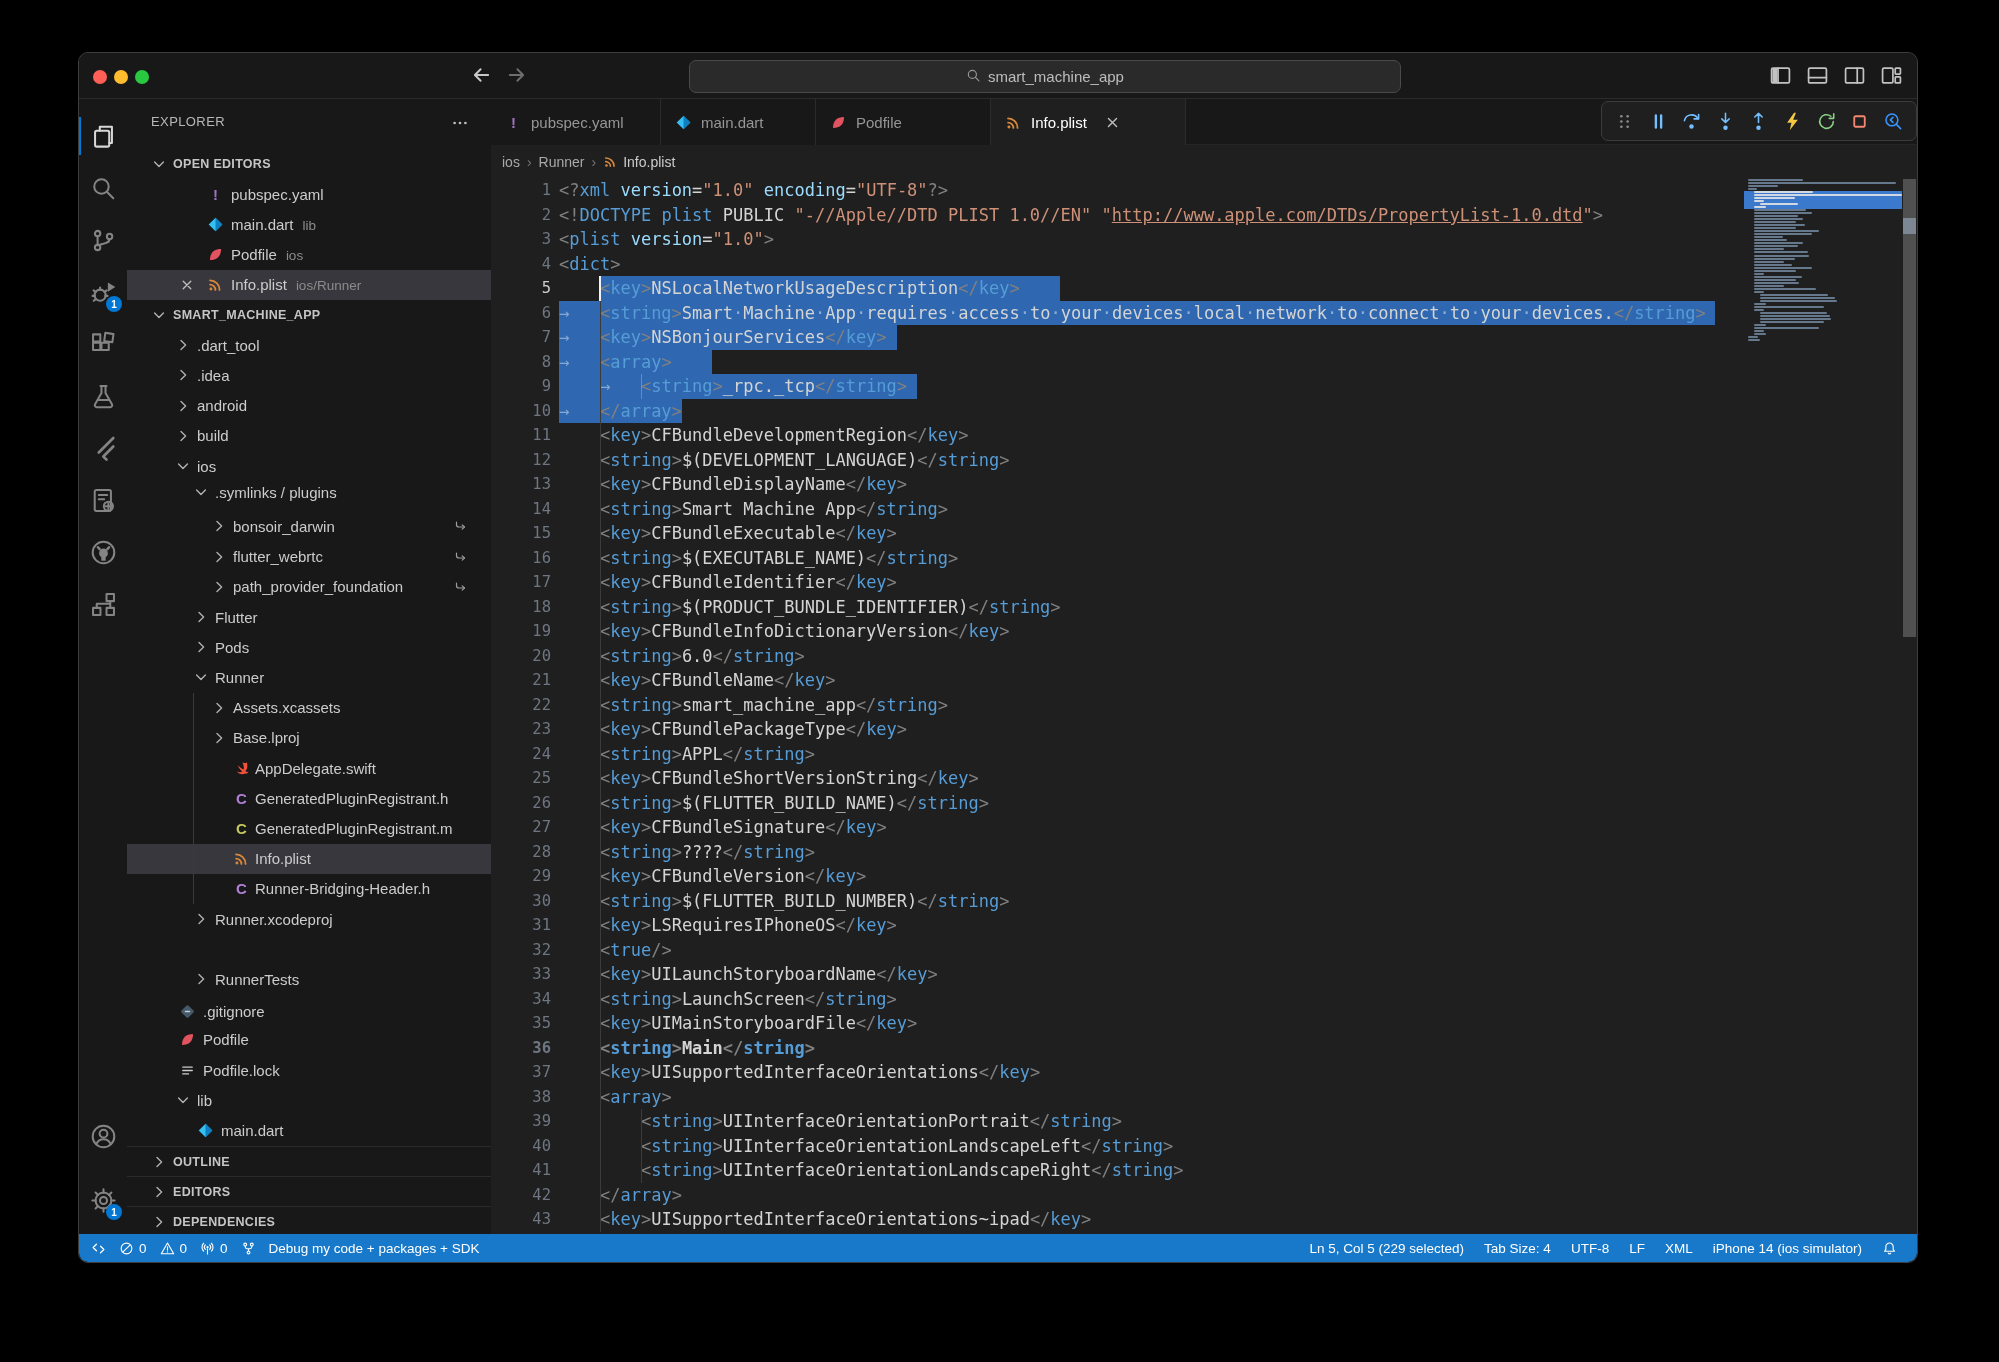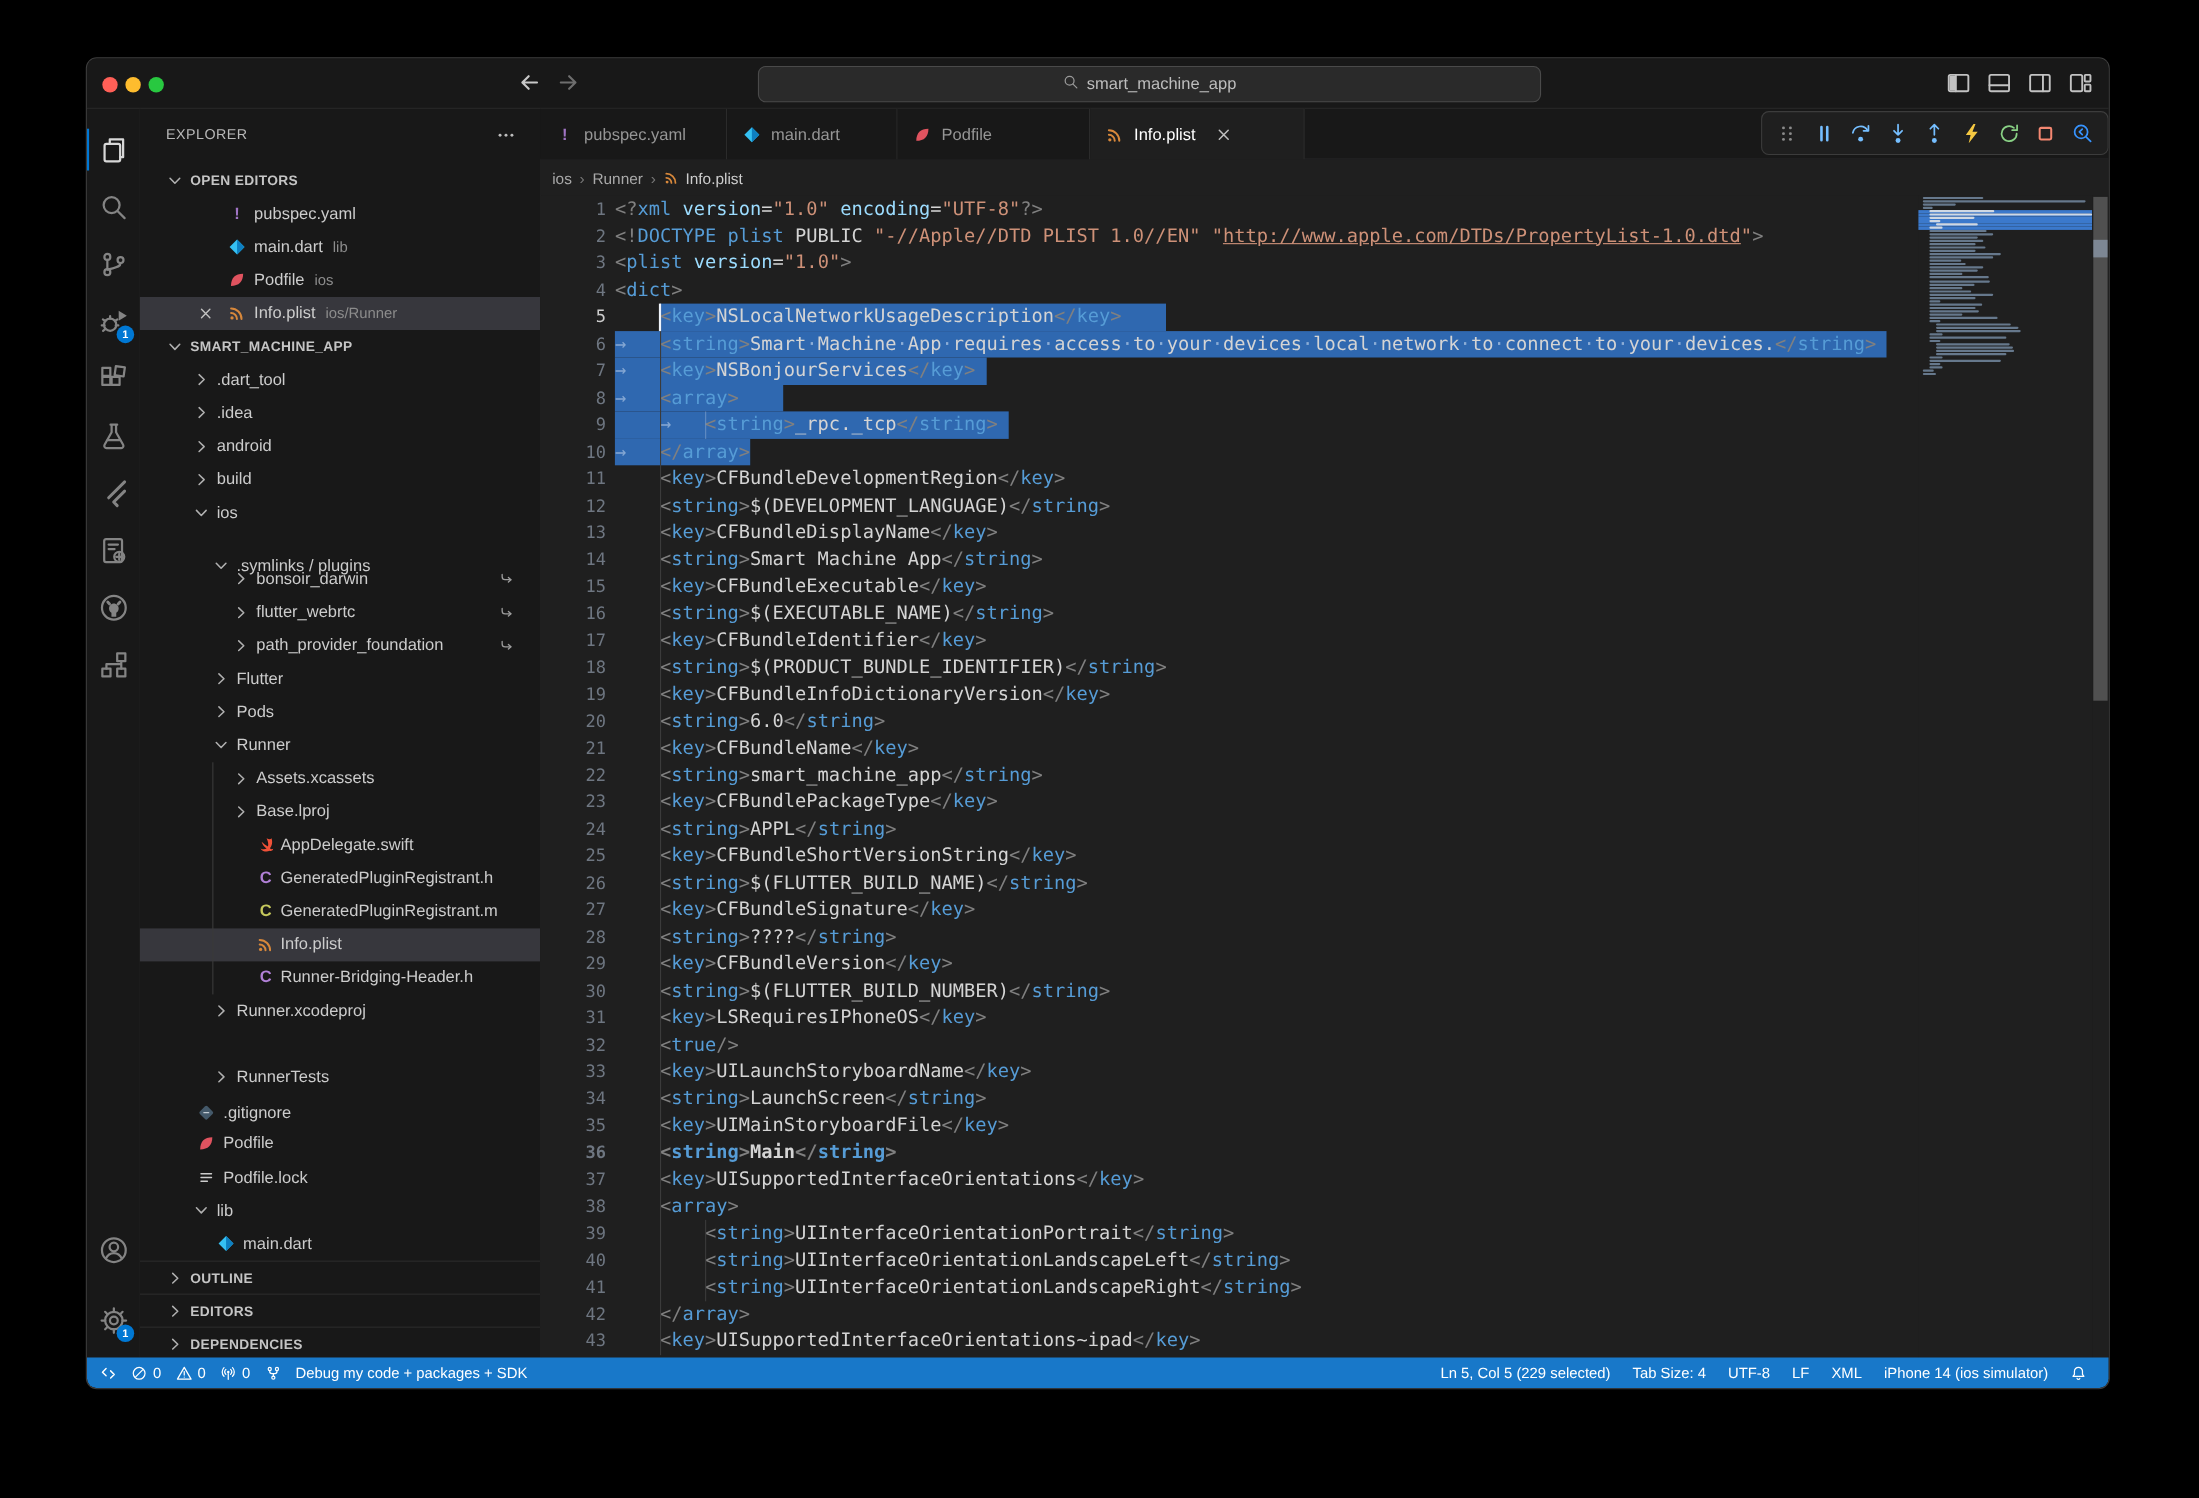--- a/index.html
+++ b/index.html
@@ -335,21 +335,21 @@
             <div class="lbl" style="left: 70px;">build</div>
           </div>
           <div class="trow" style="top: 306px;">
             <div class="chev" style="left: 48px;">
               <svg viewBox="0 0 16 16" fill="none" stroke="currentColor" stroke-width="1.2" stroke-linecap="round" stroke-linejoin="round">
                 <path d="M3.6 6L8 10.6 12.4 6" stroke-width="1.4"></path>
               </svg>
             </div>
             <div class="lbl" style="left: 70px;">ios</div>
           </div>
-          <div class="trow" style="top: 354px; text-align: right;">
+          <div class="trow" style="top: 332px; text-align: right;">
             <div class="chev" style="left: 66px;">
               <svg viewBox="0 0 16 16" fill="none" stroke="currentColor" stroke-width="1.2" stroke-linecap="round" stroke-linejoin="round">
                 <path d="M3.6 6L8 10.6 12.4 6" stroke-width="1.4"></path>
               </svg>
             </div>
             <div class="lbl" style="left: 88px;">.symlinks / plugins</div>
           </div>
           <div class="trow" style="top: 366.4px;">
             <div class="chev" style="left: 84px;">
               <svg viewBox="0 0 16 16" fill="none" stroke="currentColor" stroke-width="1.2" stroke-linecap="round" stroke-linejoin="round">

